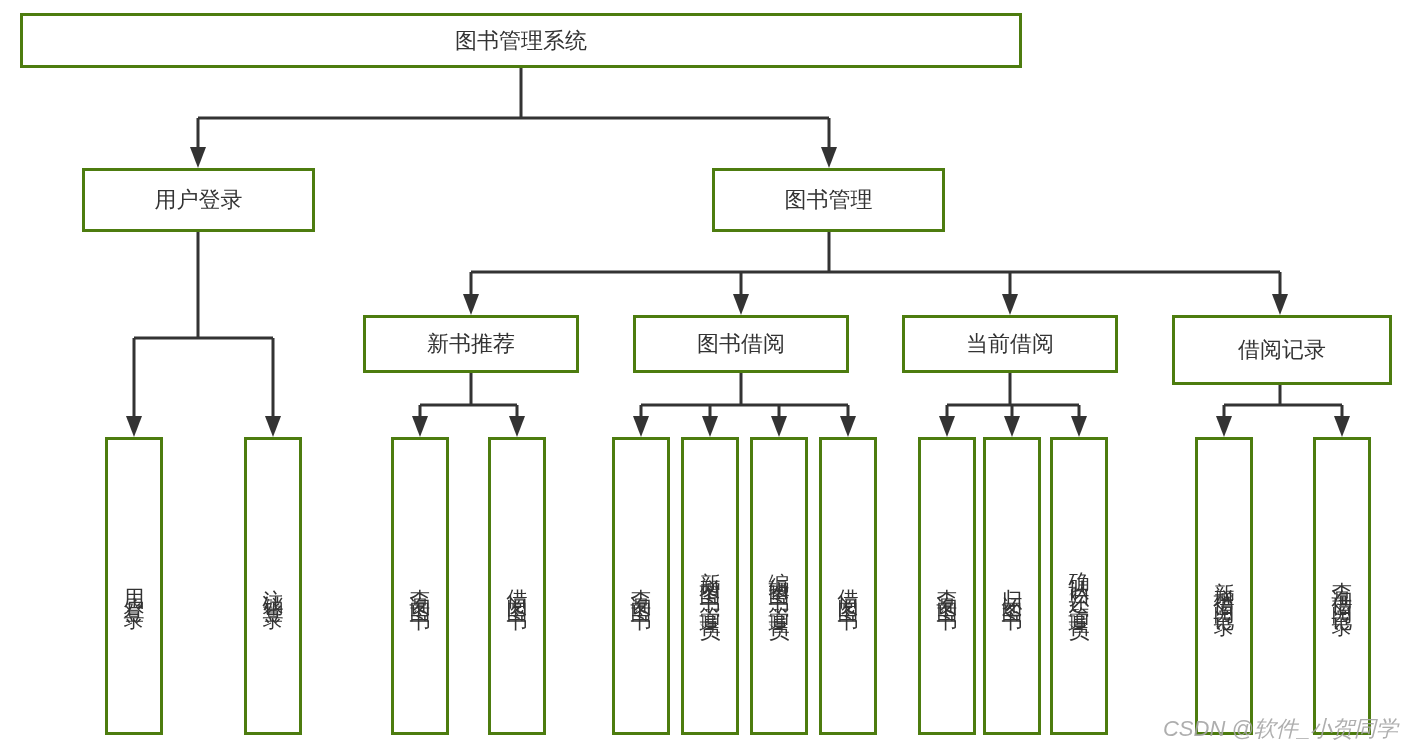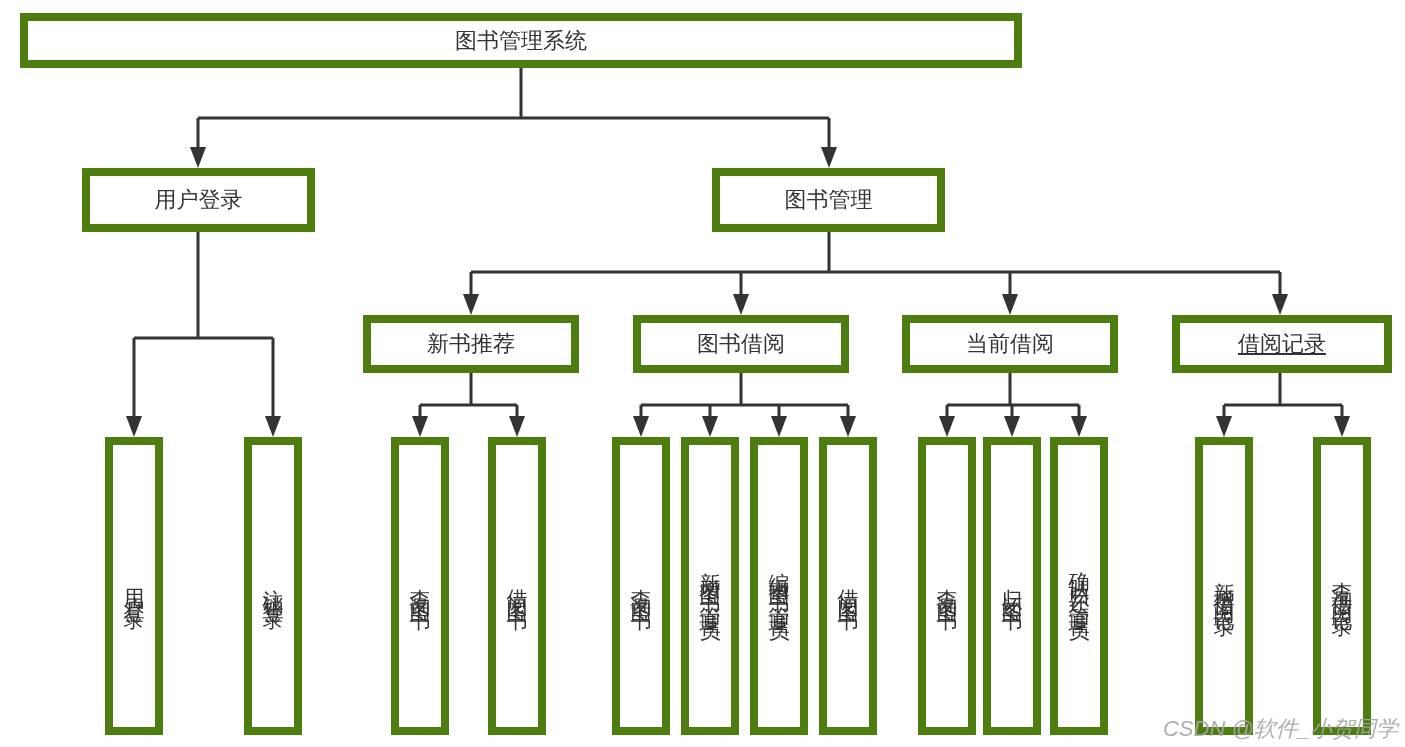--- a/index.html
+++ b/index.html
@@ -26,21 +26,21 @@
     stroke-width: 3;
     fill: none;
   }
   svg.connector-layer polygon {
     fill: #333333;
     stroke: none;
   }
   .box {
     position: absolute;
     box-sizing: border-box;
-    border: 8px solid #4d7c0f;
+    border: 3px solid #4d7c0f;
     background: #ffffff;
     color: #333333;
     display: flex;
     align-items: center;
     justify-content: center;
     font-size: 22px;
     z-index: 2;
     white-space: nowrap;
   }
   .vbox {
@@ -104,21 +104,21 @@
   </svg>
 
   <div class="box" style="left:20px; top:13px; width:1002px; height:55px;">图书管理系统</div>
 
   <div class="box" style="left:82px; top:168px; width:233px; height:64px;">用户登录</div>
   <div class="box" style="left:712px; top:168px; width:233px; height:64px;">图书管理</div>
 
   <div class="box" style="left:363px; top:315px; width:216px; height:58px;">新书推荐</div>
   <div class="box" style="left:902px; top:315px; width:216px; height:58px;">当前借阅</div>
   <div class="box" style="left:633px; top:315px; width:216px; height:58px;">图书借阅</div>
-  <div class="box" style="left:1172px; top:315px; width:220px; height:58px;text-decoration:underline;">借阅记录</div>
+  <div class="box" style="left:1172px; top:315px; width:220px; height:70px;">借阅记录</div>
 
   <div class="box vbox" style="left:105px; top:437px; width:58px; height:298px;">用户登录</div>
   <div class="box vbox" style="left:244px; top:437px; width:58px; height:298px;">注销登录</div>
 
   <div class="box vbox" style="left:391px; top:437px; width:58px; height:298px;">查询图书</div>
   <div class="box vbox" style="left:488px; top:437px; width:58px; height:298px;">借阅图书</div>
 
   <div class="box vbox" style="left:612px; top:437px; width:58px; height:298px;">查询图书</div>
   <div class="box vbox" style="left:681px; top:437px; width:58px; height:298px;">新增图书（管理员）</div>
   <div class="box vbox" style="left:750px; top:437px; width:58px; height:298px;">编辑图书（管理员）</div>

